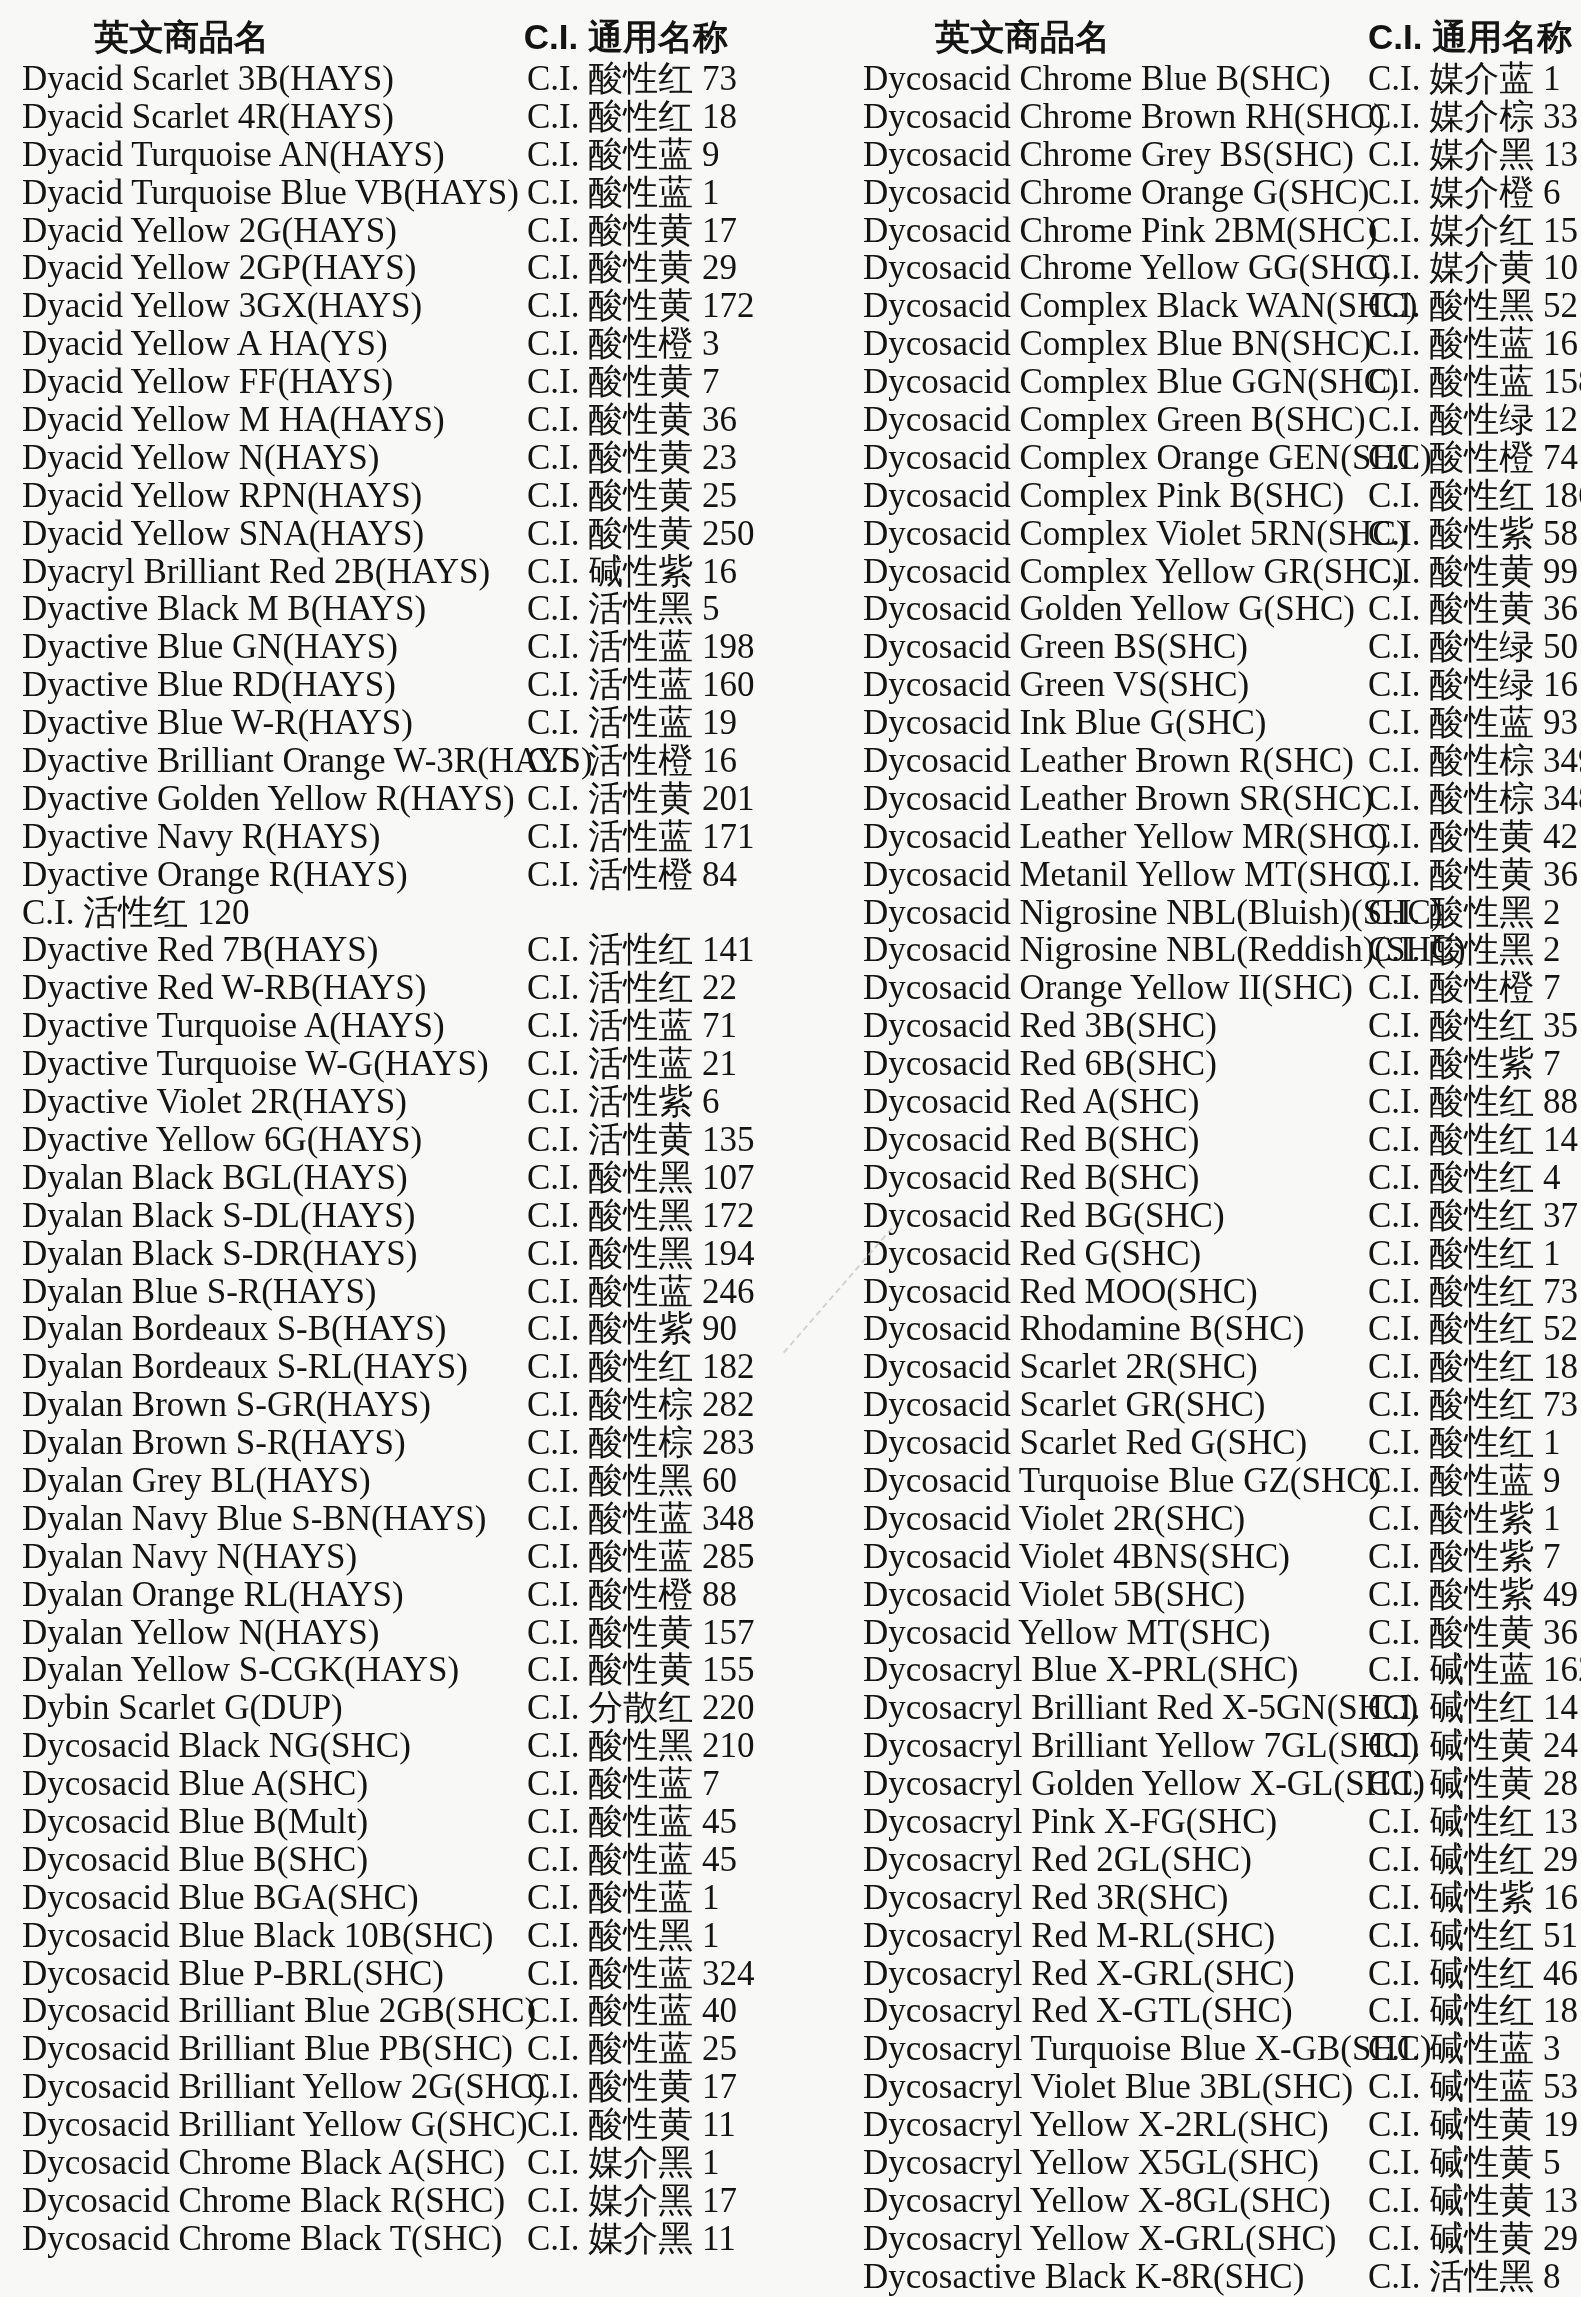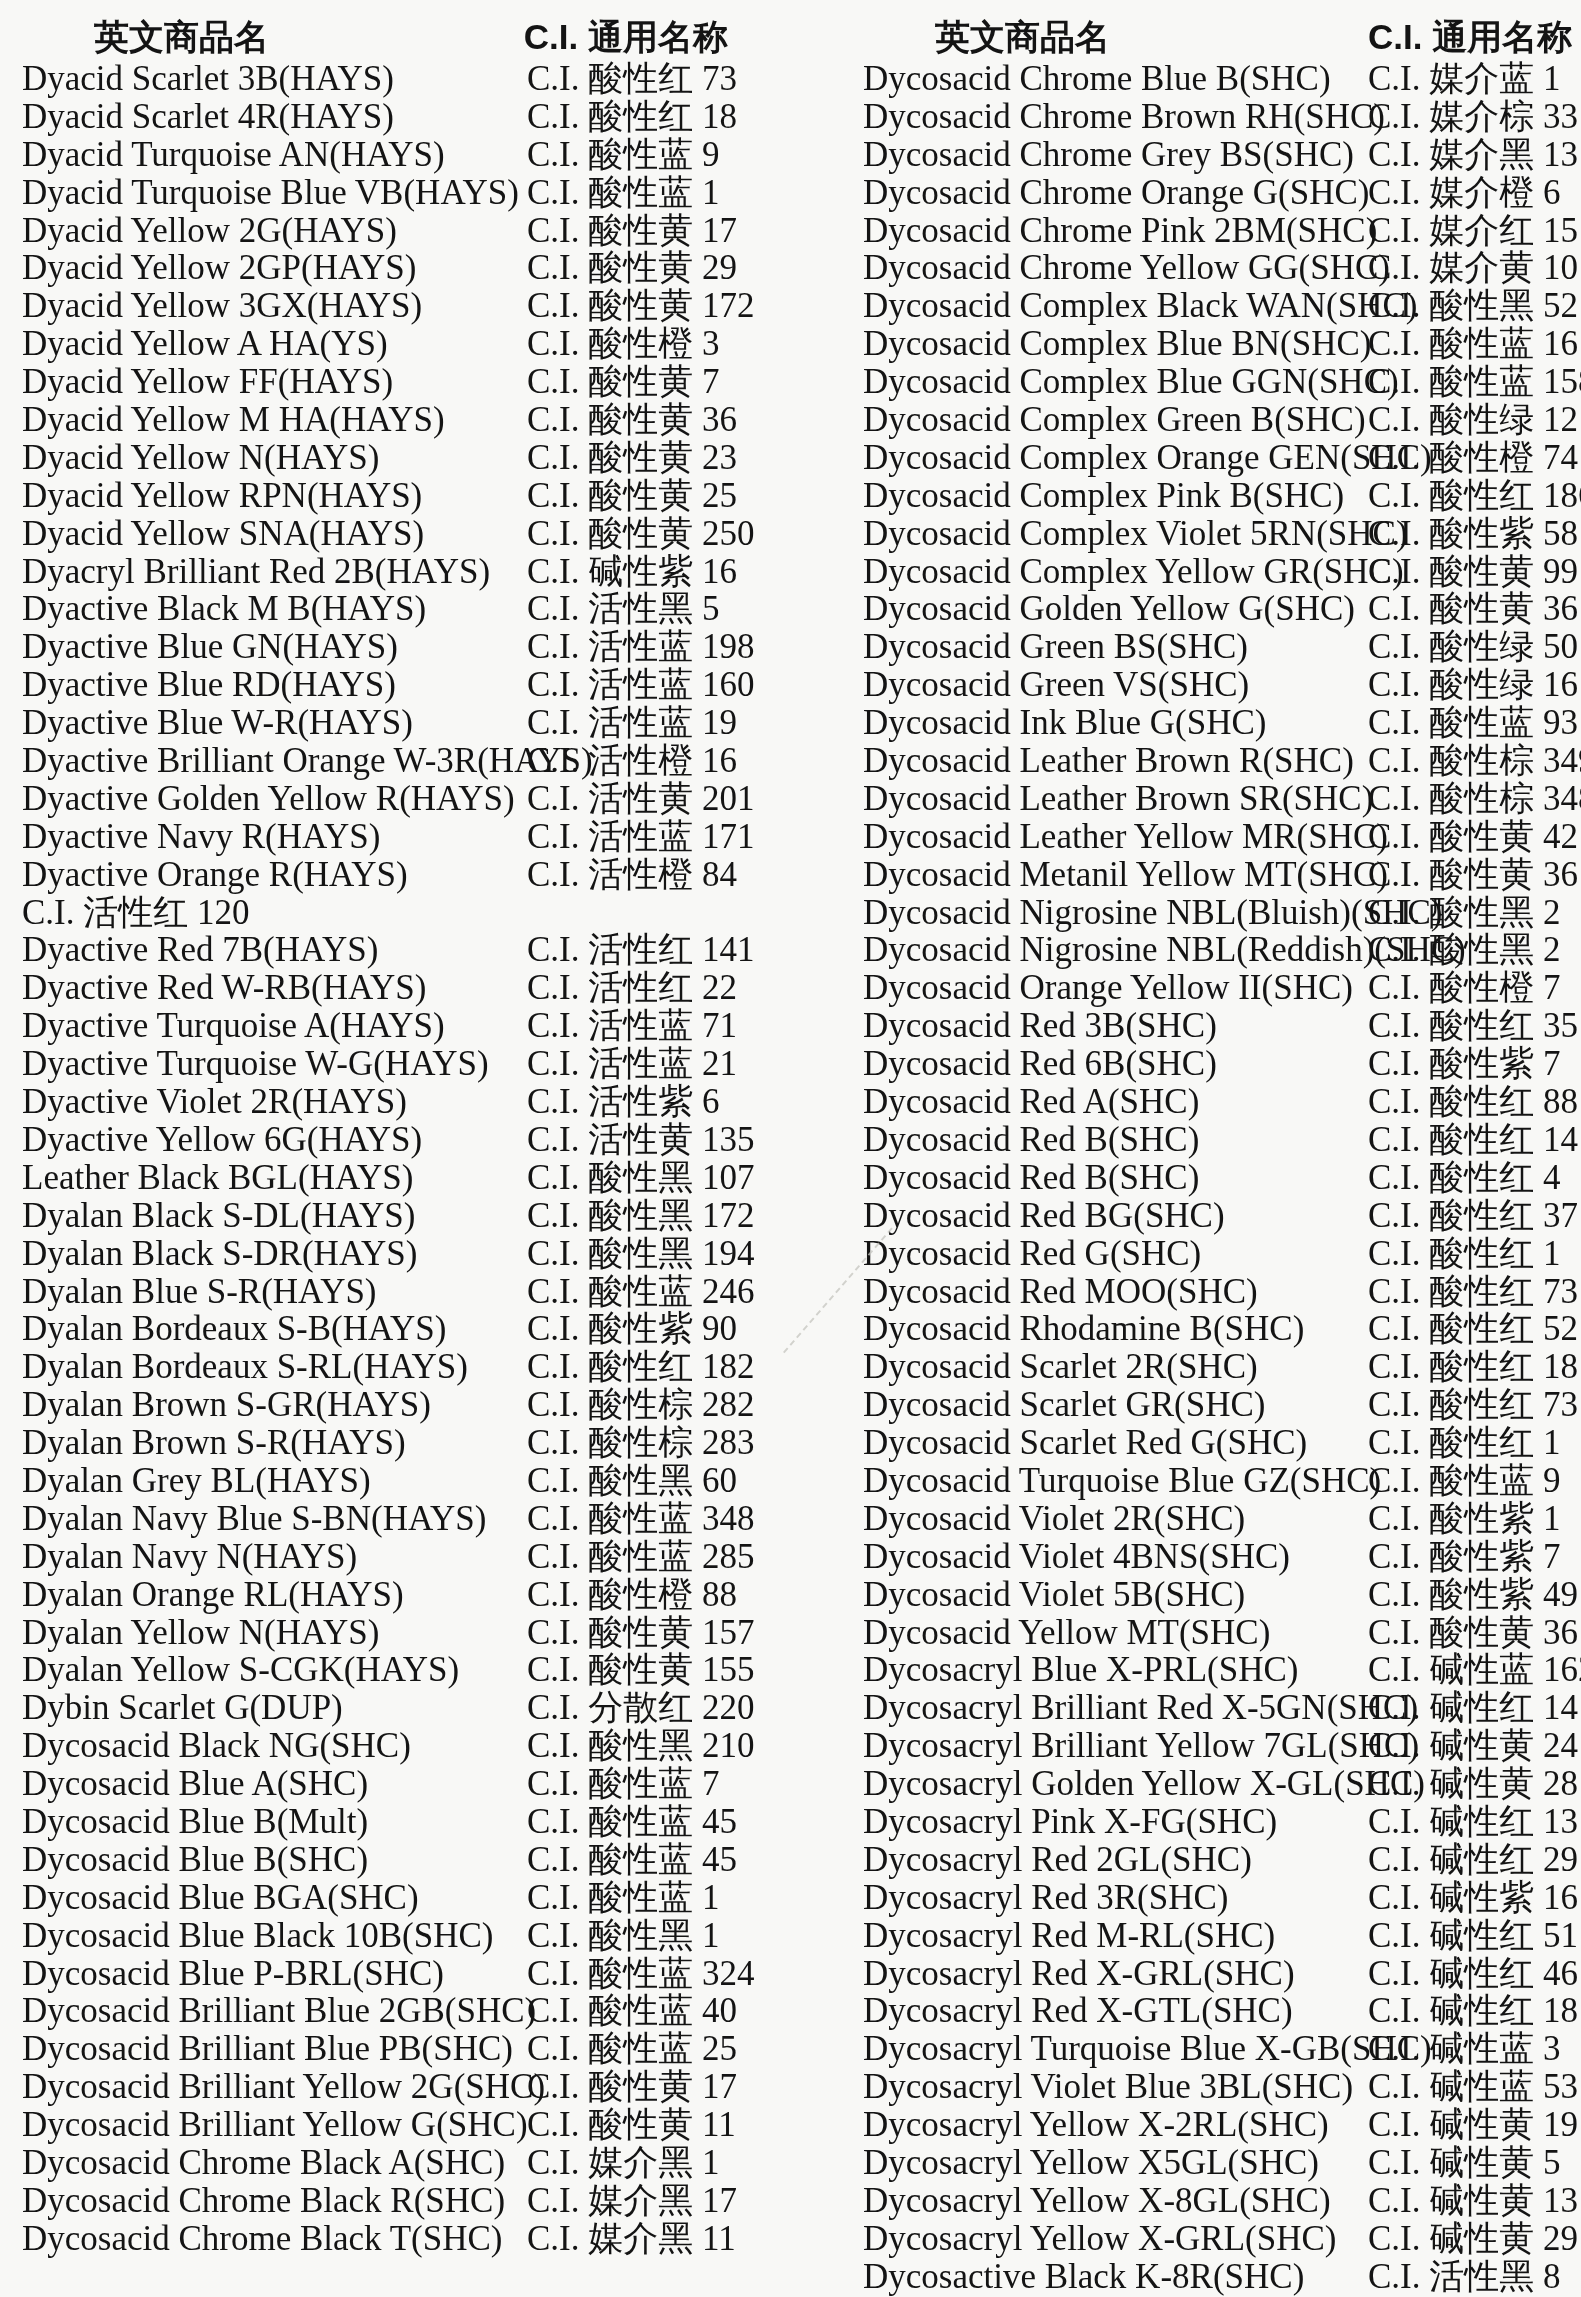--- a/index.html
+++ b/index.html
@@ -197,21 +197,21 @@
         </div>
         <div class="row">
           <span class="cell name">Dyactive Violet 2R(HAYS)</span>
           <span class="cell ci">C.I. 活性紫 6</span>
         </div>
         <div class="row">
           <span class="cell name">Dyactive Yellow 6G(HAYS)</span>
           <span class="cell ci">C.I. 活性黄 135</span>
         </div>
         <div class="row">
-          <span class="cell name">Leather Black BGL(HAYS)</span>
+          <span class="cell name">Dyalan Black BGL(HAYS)</span>
           <span class="cell ci">C.I. 酸性黑 107</span>
         </div>
         <div class="row">
           <span class="cell name">Dyalan Black S-DL(HAYS)</span>
           <span class="cell ci">C.I. 酸性黑 172</span>
         </div>
         <div class="row">
           <span class="cell name">Dyalan Black S-DR(HAYS)</span>
           <span class="cell ci">C.I. 酸性黑 194</span>
         </div>

